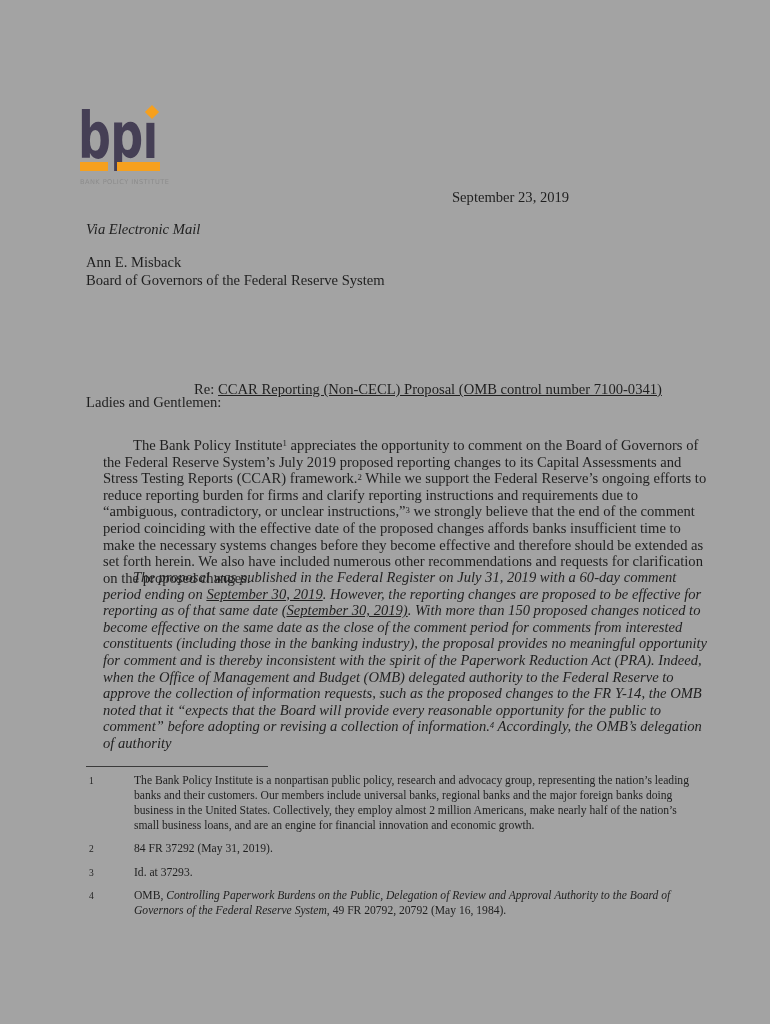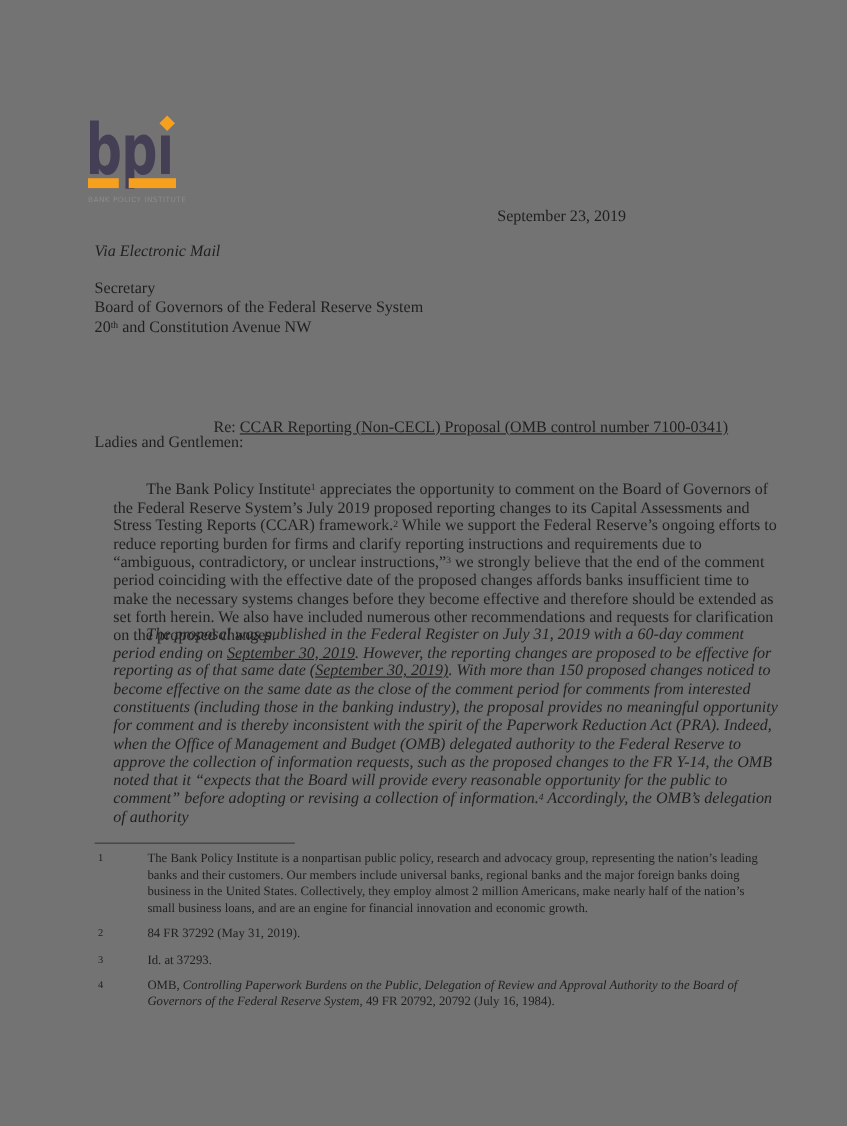--- a/index.html
+++ b/index.html
@@ -1,19 +1,19 @@
 <!DOCTYPE html>
 <html><head>
 <meta charset="utf-8">
 <style>
   html,body{margin:0;padding:0;background:#ffffff;}
   .page{
     position:relative;
     width:770px;height:1024px;
-    background:#737373;
+    background:#a3a3a3;
     font-family:"Liberation Serif","DejaVu Serif",serif;
     color:#1f1f1f;
     overflow:hidden;
   }
   
   .logo{position:absolute;left:78px;top:96px;width:120px;height:100px;}
   
   .date{position:absolute;left:452px;top:189px;font-size:14.6px;}
   .via{position:absolute;left:86px;top:221px;font-size:14.6px;font-style:italic;}
   .recipient{position:absolute;left:86px;top:253px;font-size:14.6px;line-height:18px;}
@@ -46,23 +46,22 @@
       <rect x="39" y="66" width="43" height="9" fill="#F6A01E"></rect>
       <text x="2" y="88" font-family="DejaVu Sans, sans-serif" font-size="6.6" letter-spacing="0.45" fill="#8C8C8C">BANK POLICY INSTITUTE</text>
     </svg>
   </div>
 
   <div class="date">September 23, 2019</div>
 
   <div class="via">Via Electronic Mail</div>
 
   <div class="recipient">
-    <div class="addr-line"><span>Secretary</span></div>
+    <div class="addr-line"><span>Ann E. Misback</span></div>
     <div class="addr-line"><span>Board of Governors of the Federal Reserve System</span></div>
-    <div class="addr-line"><span>20</span><span class="seg-sup">th</span><span> and Constitution Avenue NW</span></div>
   </div>
 
   <div class="re-line"><span>Re: </span><span class="seg-u">CCAR Reporting (Non-CECL) Proposal (OMB control number 7100-0341)</span></div>
 
   <div class="salutation">Ladies and Gentlemen:</div>
 
   <p class="para para1"><span>The Bank Policy Institute</span><span class="seg-sup">1</span><span> appreciates the opportunity to comment on the Board of Governors of the Federal Reserve System’s July 2019 proposed reporting changes to its Capital Assessments and Stress Testing Reports (CCAR) framework.</span><span class="seg-sup">2</span><span> While we support the Federal Reserve’s ongoing efforts to reduce reporting burden for firms and clarify reporting instructions and requirements due to “ambiguous, contradictory, or unclear instructions,”</span><span class="seg-sup">3</span><span> we strongly believe that the end of the comment period coinciding with the effective date of the proposed changes affords banks insufficient time to make the necessary systems changes before they become effective and therefore should be extended as set forth herein. We also have included numerous other recommendations and requests for clarification on the proposed changes.</span></p>
   <p class="para para2"><span>The proposal was published in the Federal Register on July 31, 2019 with a 60-day comment period ending on </span><span class="seg-u">September 30, 2019</span><span>. However, the reporting changes are proposed to be effective for reporting as of that same date (</span><span class="seg-u">September 30, 2019)</span><span>. With more than 150 proposed changes noticed to become effective on the same date as the close of the comment period for comments from interested constituents (including those in the banking industry), the proposal provides no meaningful opportunity for comment and is thereby inconsistent with the spirit of the Paperwork Reduction Act (PRA). Indeed, when the Office of Management and Budget (OMB) delegated authority to the Federal Reserve to approve the collection of information requests, such as the proposed changes to the FR Y-14, the OMB noted that it “expects that the Board will provide every reasonable opportunity for the public to comment” before adopting or revising a collection of information.</span><span class="seg-sup">4</span><span> Accordingly, the OMB’s delegation of authority</span></p>
 
   <div class="fn-rule"></div>
@@ -74,17 +73,17 @@
     <div class="footnote">
       <span class="fn-num">2</span>
       <span class="fn-text"><span>84 FR 37292 (May 31, 2019).</span></span>
     </div>
     <div class="footnote">
       <span class="fn-num">3</span>
       <span class="fn-text"><span>Id. at 37293.</span></span>
     </div>
     <div class="footnote">
       <span class="fn-num">4</span>
-      <span class="fn-text"><span>OMB, </span><span class="seg-i">Controlling Paperwork Burdens on the Public, Delegation of Review and Approval Authority to the Board of Governors of the Federal Reserve System</span><span>, 49 FR 20792, 20792 (July 16, 1984).</span></span>
+      <span class="fn-text"><span>OMB, </span><span class="seg-i">Controlling Paperwork Burdens on the Public, Delegation of Review and Approval Authority to the Board of Governors of the Federal Reserve System</span><span>, 49 FR 20792, 20792 (May 16, 1984).</span></span>
     </div>
   </div>
 
 </div>
 
 </body></html>

